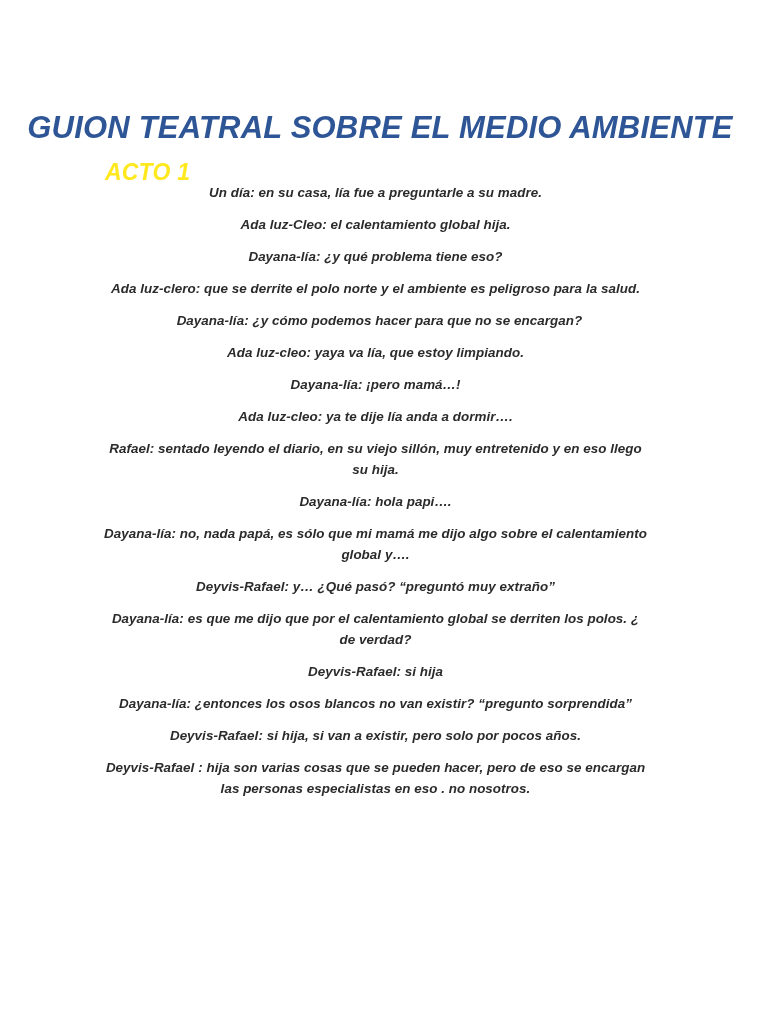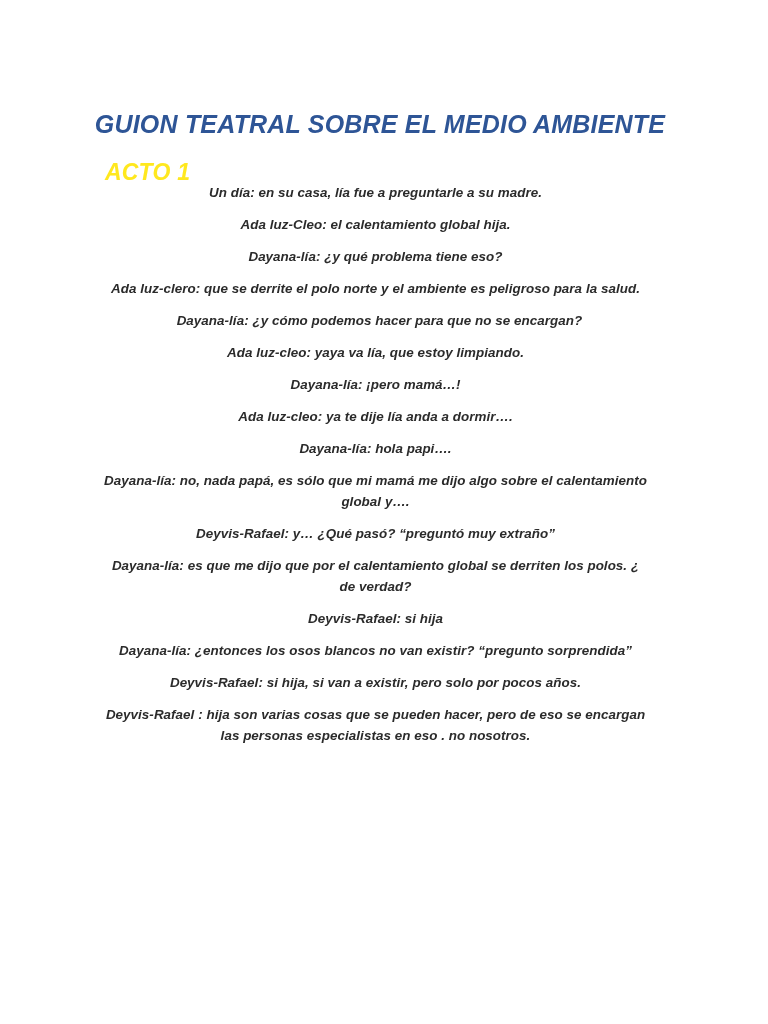--- a/index.html
+++ b/index.html
@@ -27,21 +27,21 @@
   
   .doc-title {
     position: absolute;
     left: 0;
     top: 92px;
     width: 768px;
     text-align: center;
     padding-right: 8px;
     box-sizing: border-box;
     font-family: "Liberation Sans", sans-serif;
-    font-size: 25px;
+    font-size: 31px;
     line-height: 30px;
     font-weight: bold;
     font-style: italic;
     letter-spacing: 0.2px;
     color: #2e5596;
     white-space: nowrap;
   }
 
   .act-heading {
     position: absolute;
@@ -98,20 +98,21 @@
   <div class="script-body">
 
   <p class="line" style="color: rgb(43, 43, 43);">Un día: en su casa, lía fue a preguntarle a su madre.</p>
       <p class="line" style="color: rgb(43, 43, 43);">Ada luz-Cleo: el calentamiento global hija.</p>
       <p class="line" style="color: rgb(43, 43, 43);">Dayana-lía: ¿y qué problema tiene eso?</p>
       <p class="line" style="color: rgb(43, 43, 43);">Ada luz-clero: que se derrite el polo norte y el ambiente es peligroso para la salud.</p>
       <p class="line indented" style="color: rgb(43, 43, 43);"> Dayana-lía: ¿y cómo podemos hacer para que no se encargan?</p>
       <p class="line" style="color: rgb(43, 43, 43);">Ada luz-cleo: yaya va lía, que estoy limpiando.</p>
       <p class="line" style="color: rgb(43, 43, 43);">Dayana-lía: ¡pero mamá…!</p>
       <p class="line" style="color: rgb(43, 43, 43);">Ada luz-cleo: ya te dije lía anda a dormir….</p>
+      <p class="line" style="color: rgb(43, 43, 43);">Rafael: sentado leyendo el diario, en su viejo sillón, muy entretenido y en eso llego su hija.</p>
       <p class="line" style="color: rgb(43, 43, 43);">Dayana-lía: hola papi….</p>
       <p class="line" style="color: rgb(43, 43, 43);">Dayana-lía: no, nada papá, es sólo que mi mamá me dijo algo sobre el calentamiento global y….</p>
       <p class="line" style="color: rgb(43, 43, 43);">Deyvis-Rafael: y… ¿Qué pasó? “preguntó muy extraño”</p>
       <p class="line" style="color: rgb(43, 43, 43);">Dayana-lía: es que me dijo que por el calentamiento global se derriten los polos. ¿ de verdad?</p>
       <p class="line" style="color: rgb(43, 43, 43);">Deyvis-Rafael: si hija</p>
       <p class="line" style="color: rgb(43, 43, 43);">Dayana-lía: ¿entonces los osos blancos no van existir? “pregunto sorprendida”</p>
       <p class="line" style="color: rgb(43, 43, 43);">Deyvis-Rafael: si hija, si van a existir, pero solo por pocos años.</p>
       <p class="line" style="color: rgb(43, 43, 43);">Deyvis-Rafael : hija son varias cosas que se pueden hacer, pero de eso se encargan las personas especialistas en eso . no nosotros.</p>
     </div>
 

